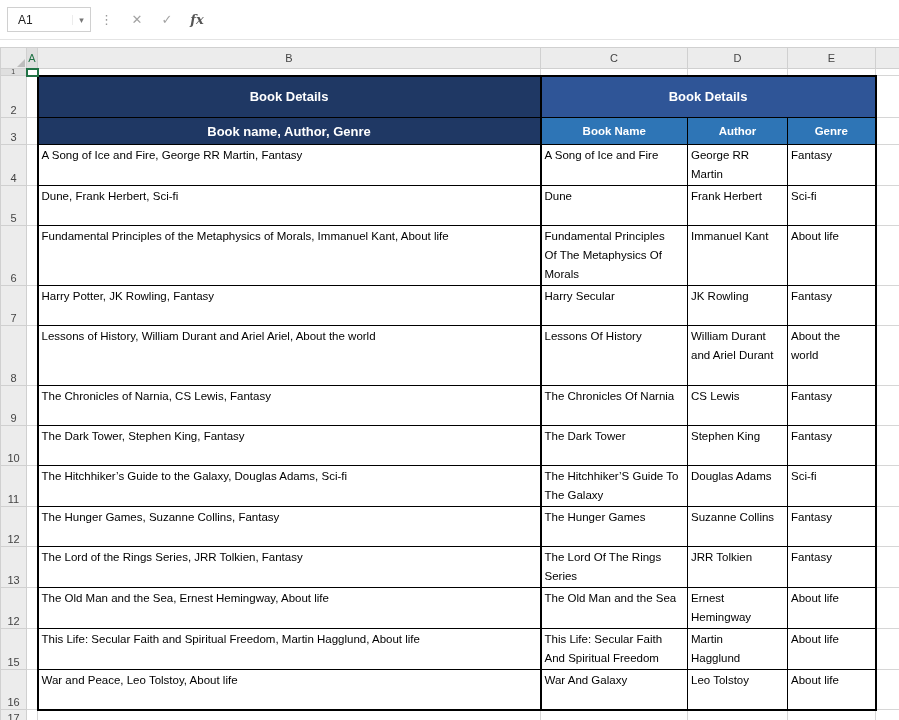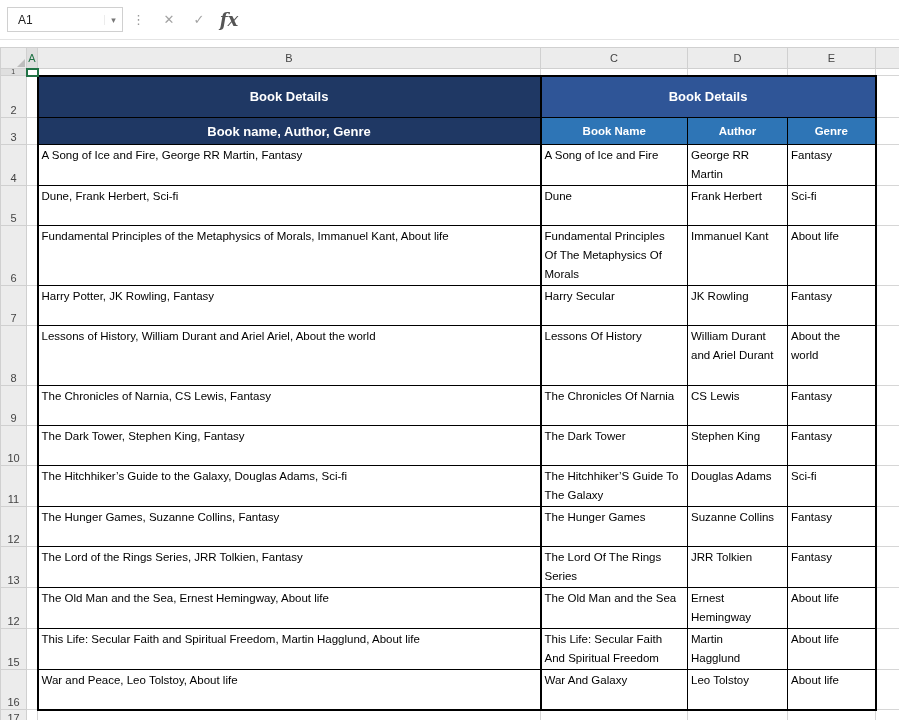--- a/index.html
+++ b/index.html
@@ -2,28 +2,28 @@
 <html><head>
 <meta charset="utf-8">
 <style>
   * { box-sizing: border-box; margin: 0; padding: 0; }
   html, body { width: 899px; height: 720px; overflow: hidden; background: #fff;
     font-family: "Liberation Sans", "DejaVu Sans", sans-serif; }
 
   
   .toolbar { height: 40px; display: flex; align-items: center; padding-left: 7px;
     background: #fff; border-bottom: 1px solid #e4e4e4; }
-  .name-box { width: 116px; height: 25px; border: 1px solid #d0d0d0; background: #fff;
+  .name-box { width: 84px; height: 25px; border: 1px solid #d0d0d0; background: #fff;
     display: flex; align-items: center; font-size: 12px; color: #222; padding-left: 10px; }
   .name-box .chev { margin-left: auto; width: 18px; text-align: center; color: #777;
     font-size: 9px; border-left: 1px solid #ececec; }
   .splitter { color: #9a9a9a; font-size: 13px; padding: 0 9px; }
   .fbtn { width: 30px; height: 25px; display: flex; align-items: center; justify-content: center;
     font-size: 13px; color: #a3a3a3; }
-  .fbtn.fx { color: #555; font-style: italic; font-weight: bold; font-size: 18px;
+  .fbtn.fx { color: #555; font-style: italic; font-weight: bold; font-size: 13px;
     font-family: "DejaVu Serif", serif; }
   .formula-input { flex: 1; height: 25px; border: none; outline: none; font-size: 12px;
     padding: 0 8px; background: #fff; font-family: inherit; }
 
   
   .sheet-wrap { margin-top: 7px; }
   table.sheet { border-collapse: collapse; table-layout: fixed; width: 899px; }
   .sheet th, .sheet td { overflow: hidden; }
   .sheet th { background: #ececec; border: 1px solid #d0d0d0; font-weight: 400;
     font-size: 11px; color: #444; text-align: center; }

